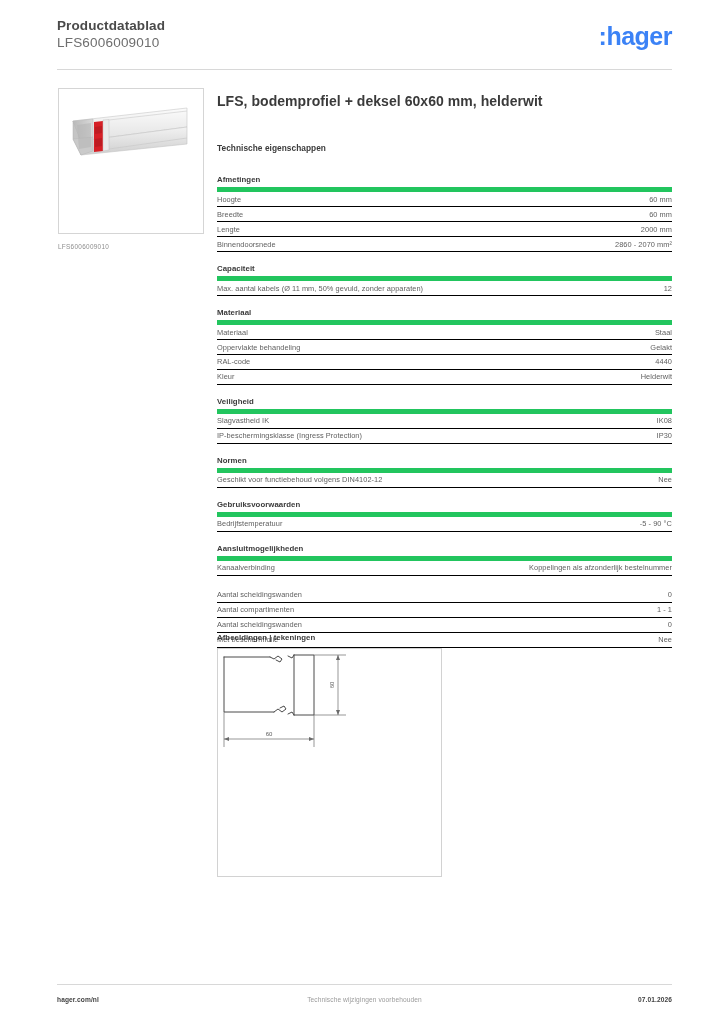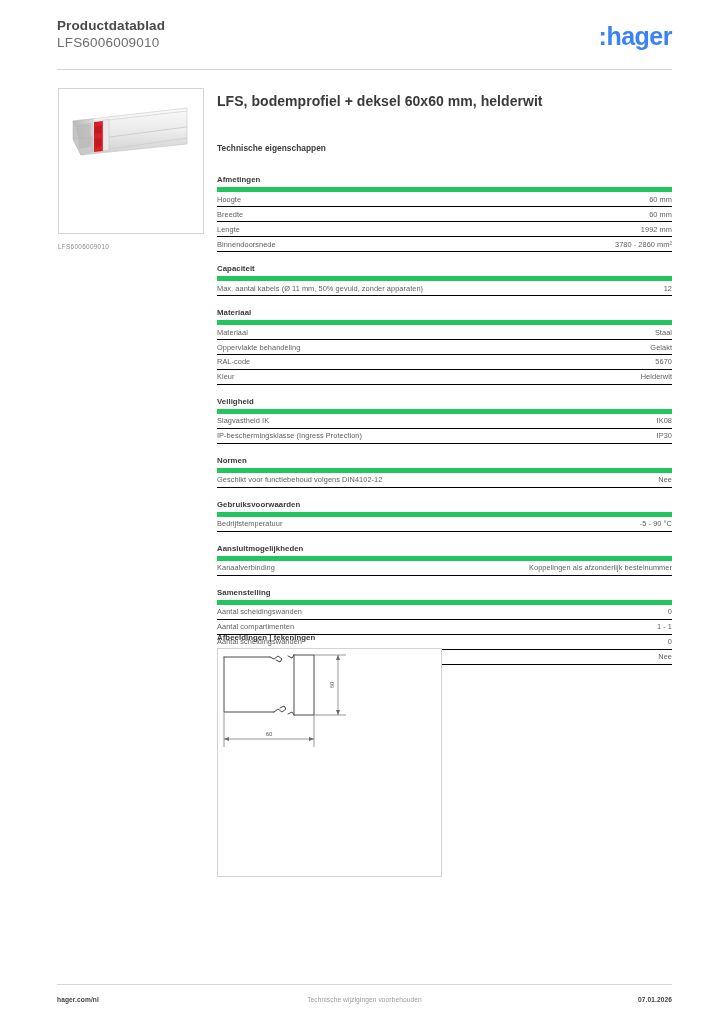--- a/index.html
+++ b/index.html
@@ -240,25 +240,25 @@
           <div class="row">
             <span class="label">Hoogte</span>
             <span class="value">60 mm</span>
           </div>
           <div class="row">
             <span class="label">Breedte</span>
             <span class="value">60 mm</span>
           </div>
           <div class="row">
             <span class="label">Lengte</span>
-            <span class="value">1992 mm</span>
+            <span class="value">2000 mm</span>
           </div>
           <div class="row">
             <span class="label">Binnendoorsnede</span>
-            <span class="value">3780 - 2860 mm²</span>
+            <span class="value">2860 - 2070 mm²</span>
           </div>
         </div>
         <div class="section">
           <div class="section-head">Capaciteit</div>
           <div class="row">
             <span class="label">Max. aantal kabels (Ø 11 mm, 50% gevuld, zonder apparaten)</span>
             <span class="value">12</span>
           </div>
         </div>
         <div class="section">
@@ -266,21 +266,21 @@
           <div class="row">
             <span class="label">Materiaal</span>
             <span class="value">Staal</span>
           </div>
           <div class="row">
             <span class="label">Oppervlakte behandeling</span>
             <span class="value">Gelakt</span>
           </div>
           <div class="row">
             <span class="label">RAL-code</span>
-            <span class="value">5670</span>
+            <span class="value">4440</span>
           </div>
           <div class="row">
             <span class="label">Kleur</span>
             <span class="value">Helderwit</span>
           </div>
         </div>
         <div class="section">
           <div class="section-head">Veiligheid</div>
           <div class="row">
             <span class="label">Slagvastheid IK</span>
@@ -306,21 +306,20 @@
           </div>
         </div>
         <div class="section">
           <div class="section-head">Aansluitmogelijkheden</div>
           <div class="row">
             <span class="label">Kanaalverbinding</span>
             <span class="value">Koppelingen als afzonderlijk bestelnummer</span>
           </div>
         </div>
         <div class="section">
-          <div class="section-head">Samenstelling</div>
           <div class="row">
             <span class="label">Aantal scheidingswanden</span>
             <span class="value">0</span>
           </div>
           <div class="row">
             <span class="label">Aantal compartimenten</span>
             <span class="value">1 - 1</span>
           </div>
           <div class="row">
             <span class="label">Aantal scheidingswanden</span>

